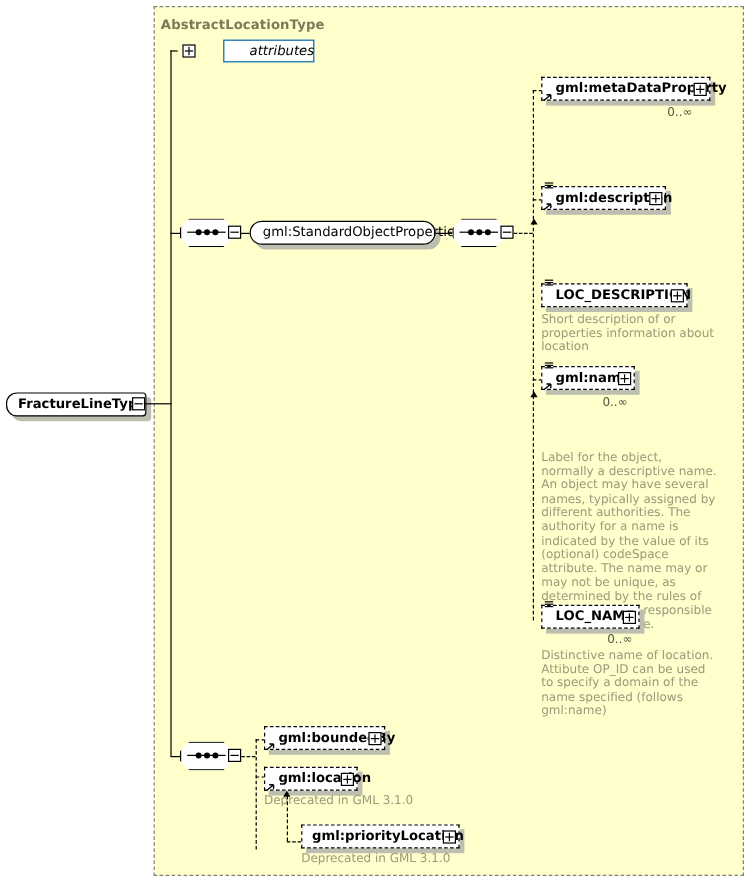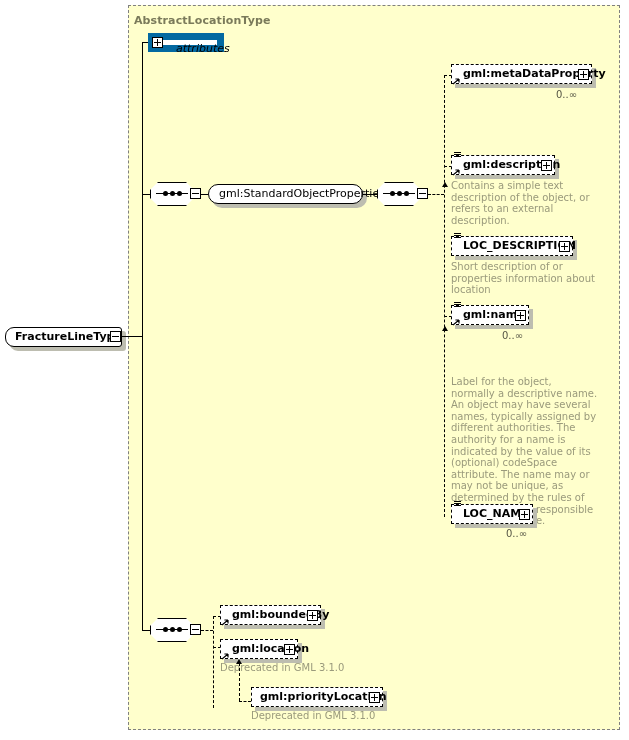--- a/index.html
+++ b/index.html
@@ -51,23 +51,23 @@
   .groupbox{
     position:absolute;background:#ffffff;border:1px solid #000000;
     border-radius:10px;
     height:20px;line-height:18px;font-size:11px;font-weight:normal;
     white-space:nowrap;box-sizing:border-box;color:#000;
   }
   .groupbox .lbl{position:absolute;left:10px;top:0;}
 
   
   .attrbox{
-    position:absolute;background:#ffffff;border:7px solid #0369a1;
+    position:absolute;background:#ffffff;border:1px solid #0369a1;
     height:19px;line-height:17px;font-size:11px;box-sizing:border-box;
-    font-style:italic;color:#000;white-space:nowrap;
+    font-style:italic;color:#000;white-space:nowrap;margin-left:38px;
   }
   .attrbox .lbl{position:absolute;left:21px;top:0;}
 
   
   .exp{
     position:absolute;width:11px;height:11px;background:#fff;
     border:1px solid #000;box-sizing:border-box;
   }
   .exp:before{
     content:"";position:absolute;left:1px;top:4px;width:7px;height:1px;background:#000;
@@ -211,24 +211,20 @@
         <i></i>
       </span>
     <span class="refarrow">
       <svg width="7" height="7" viewBox="0 0 7 7">
           <path d="M0 6 L6 1 M6 1 L2.4 1 M6 1 L6 4.6" stroke="#000" stroke-width="1.2" fill="none"></path>
         </svg>
     </span>
     <span class="lbl">gml:description</span>
   </div>
   <div class="exp plus" style="left:541px;top:160px;"></div>
-  <div class="doc" style="left:451px;top:180px;width:150px;">Contains a simple text
-description of the object, or
-refers to an external
-description.</div>
   <div class="arrowup" style="left:442px;top:182px;"></div>
 
   <div class="shadow" style="left:455px;top:240px;width:122px;height:20px;"></div>
   <div class="node dashed with-ico" style="left:451px;top:236px;width:122px;">
     <span class="eico">
         <i></i>
         <i></i>
         <i></i>
       </span>
     <span class="lbl">LOC_DESCRIPTION</span>
@@ -274,20 +270,25 @@
   <div class="node dashed with-ico" style="left:451px;top:504px;width:82px;">
     <span class="eico">
         <i></i>
         <i></i>
         <i></i>
       </span>
     <span class="lbl">LOC_NAME</span>
   </div>
   <div class="exp plus" style="left:519px;top:509px;"></div>
   <div class="occ" style="left:506px;top:528px;">0..∞</div>
+  <div class="doc" style="left:451px;top:541px;width:152px;">Distinctive name of location.
+Attibute OP_ID can be used
+to specify a domain of the
+name specified (follows
+gml:name)</div>
 
   <div class="seq" style="left:150px;top:618px;">
     <div class="octsh"></div>
     <div class="oct"></div>
     <div class="bar"></div>
     <div class="dot" style="left:13px;"></div>
     <div class="dot" style="left:20px;"></div>
     <div class="dot" style="left:27px;"></div>
   </div>
   <div class="exp" style="left:190px;top:624px;"></div>

